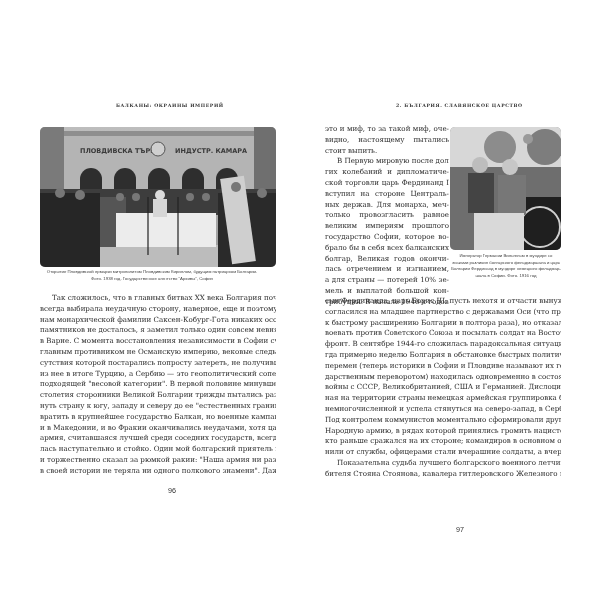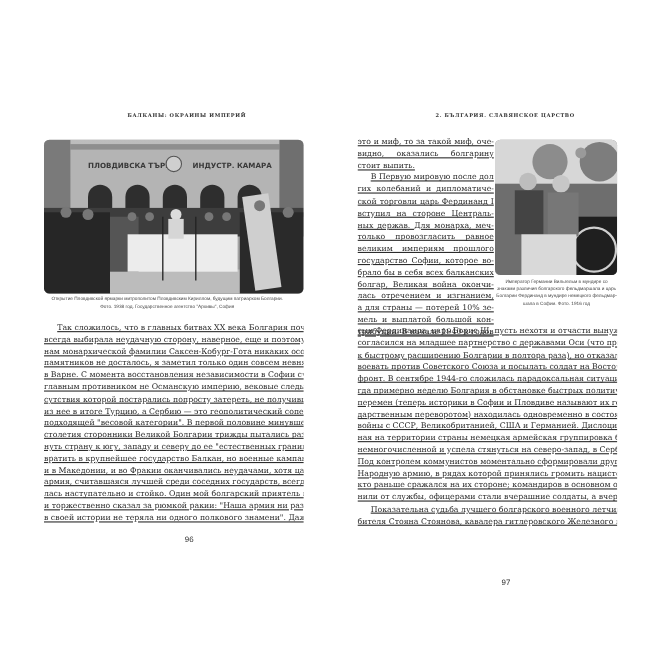--- a/index.html
+++ b/index.html
@@ -21,21 +21,21 @@
     position: absolute; border-radius: 5px; overflow: hidden; background: #8a8a8a;
   }
   .photo svg { display: block; width: 100%; height: 100%; }
   .caption {
     position: absolute; font-family: "Liberation Sans", "DejaVu Sans", sans-serif;
     font-size: 4.3px; line-height: 6.6px; color: #444; text-align: center;
   }
   .body-text {
     position: absolute; font-size: 7.1px; line-height: 10.8px; text-align: justify; color: #2b2b2b;
   }
-  .body-text .line { display: block; white-space: nowrap; text-align-last: justify; overflow: hidden; text-decoration: underline; }
+  .body-text .line { display: block; white-space: nowrap; text-align-last: justify; overflow: hidden; }
   .body-text .line.last { text-align-last: left; }
   .body-text .line.indent { text-indent: 12px; }
   .folio {
     position: absolute; top: 486px; font-size: 7.2px; color: #333;
     font-family: "Liberation Sans", "DejaVu Sans", sans-serif;
     padding-left: 16px;
   }
 </style>
 </head>
 <body>
@@ -118,32 +118,32 @@
     </div>
 
     <div class="folio" style="left:152px;">96</div>
   </div>
 
   <div class="page right">
     <div class="running-head">2. БЪЛГАРИЯ. СЛАВЯНСКОЕ ЦАРСТВО</div>
 
     <div class="body-text" style="left:25px;top:124px;width:124px;">
       <span class="line">это и миф, то за такой миф, оче-</span>
-      <span class="line">видно, оказались болгарину</span>
+      <span class="line">видно, настоящему пытались</span>
       <span class="line last">стоит выпить.</span>
       <span class="line indent">В Первую мировую после дол-</span>
       <span class="line">гих колебаний и дипломатиче-</span>
       <span class="line">ской торговли царь Фердинанд I</span>
       <span class="line">вступил на стороне Централь-</span>
       <span class="line">ных держав. Для монарха, меч-</span>
       <span class="line">только провозгласить равное</span>
       <span class="line">великим империям прошлого</span>
       <span class="line">государство Софии, которое во-</span>
       <span class="line">брало бы в себя всех балканских</span>
-      <span class="line">болгар, Великая война окончи-</span>
+      <span class="line">болгар, Великая годов окончи-</span>
       <span class="line">лась отречением и изгнанием,</span>
       <span class="line">а для страны — потерей 10% зе-</span>
       <span class="line">мель и выплатой большой кон-</span>
       <span class="line last">трибуции. В начале 1940-х годов</span>
     </div>
 
     <div class="photo" style="left:150px;top:127px;width:111px;height:123px;">
       <svg viewBox="0 0 111 123" preserveAspectRatio="none">
         <rect width="111" height="123" fill="#d7d7d7"></rect>
         <circle cx="50" cy="20" r="16" fill="#8c8c8c"></circle>

